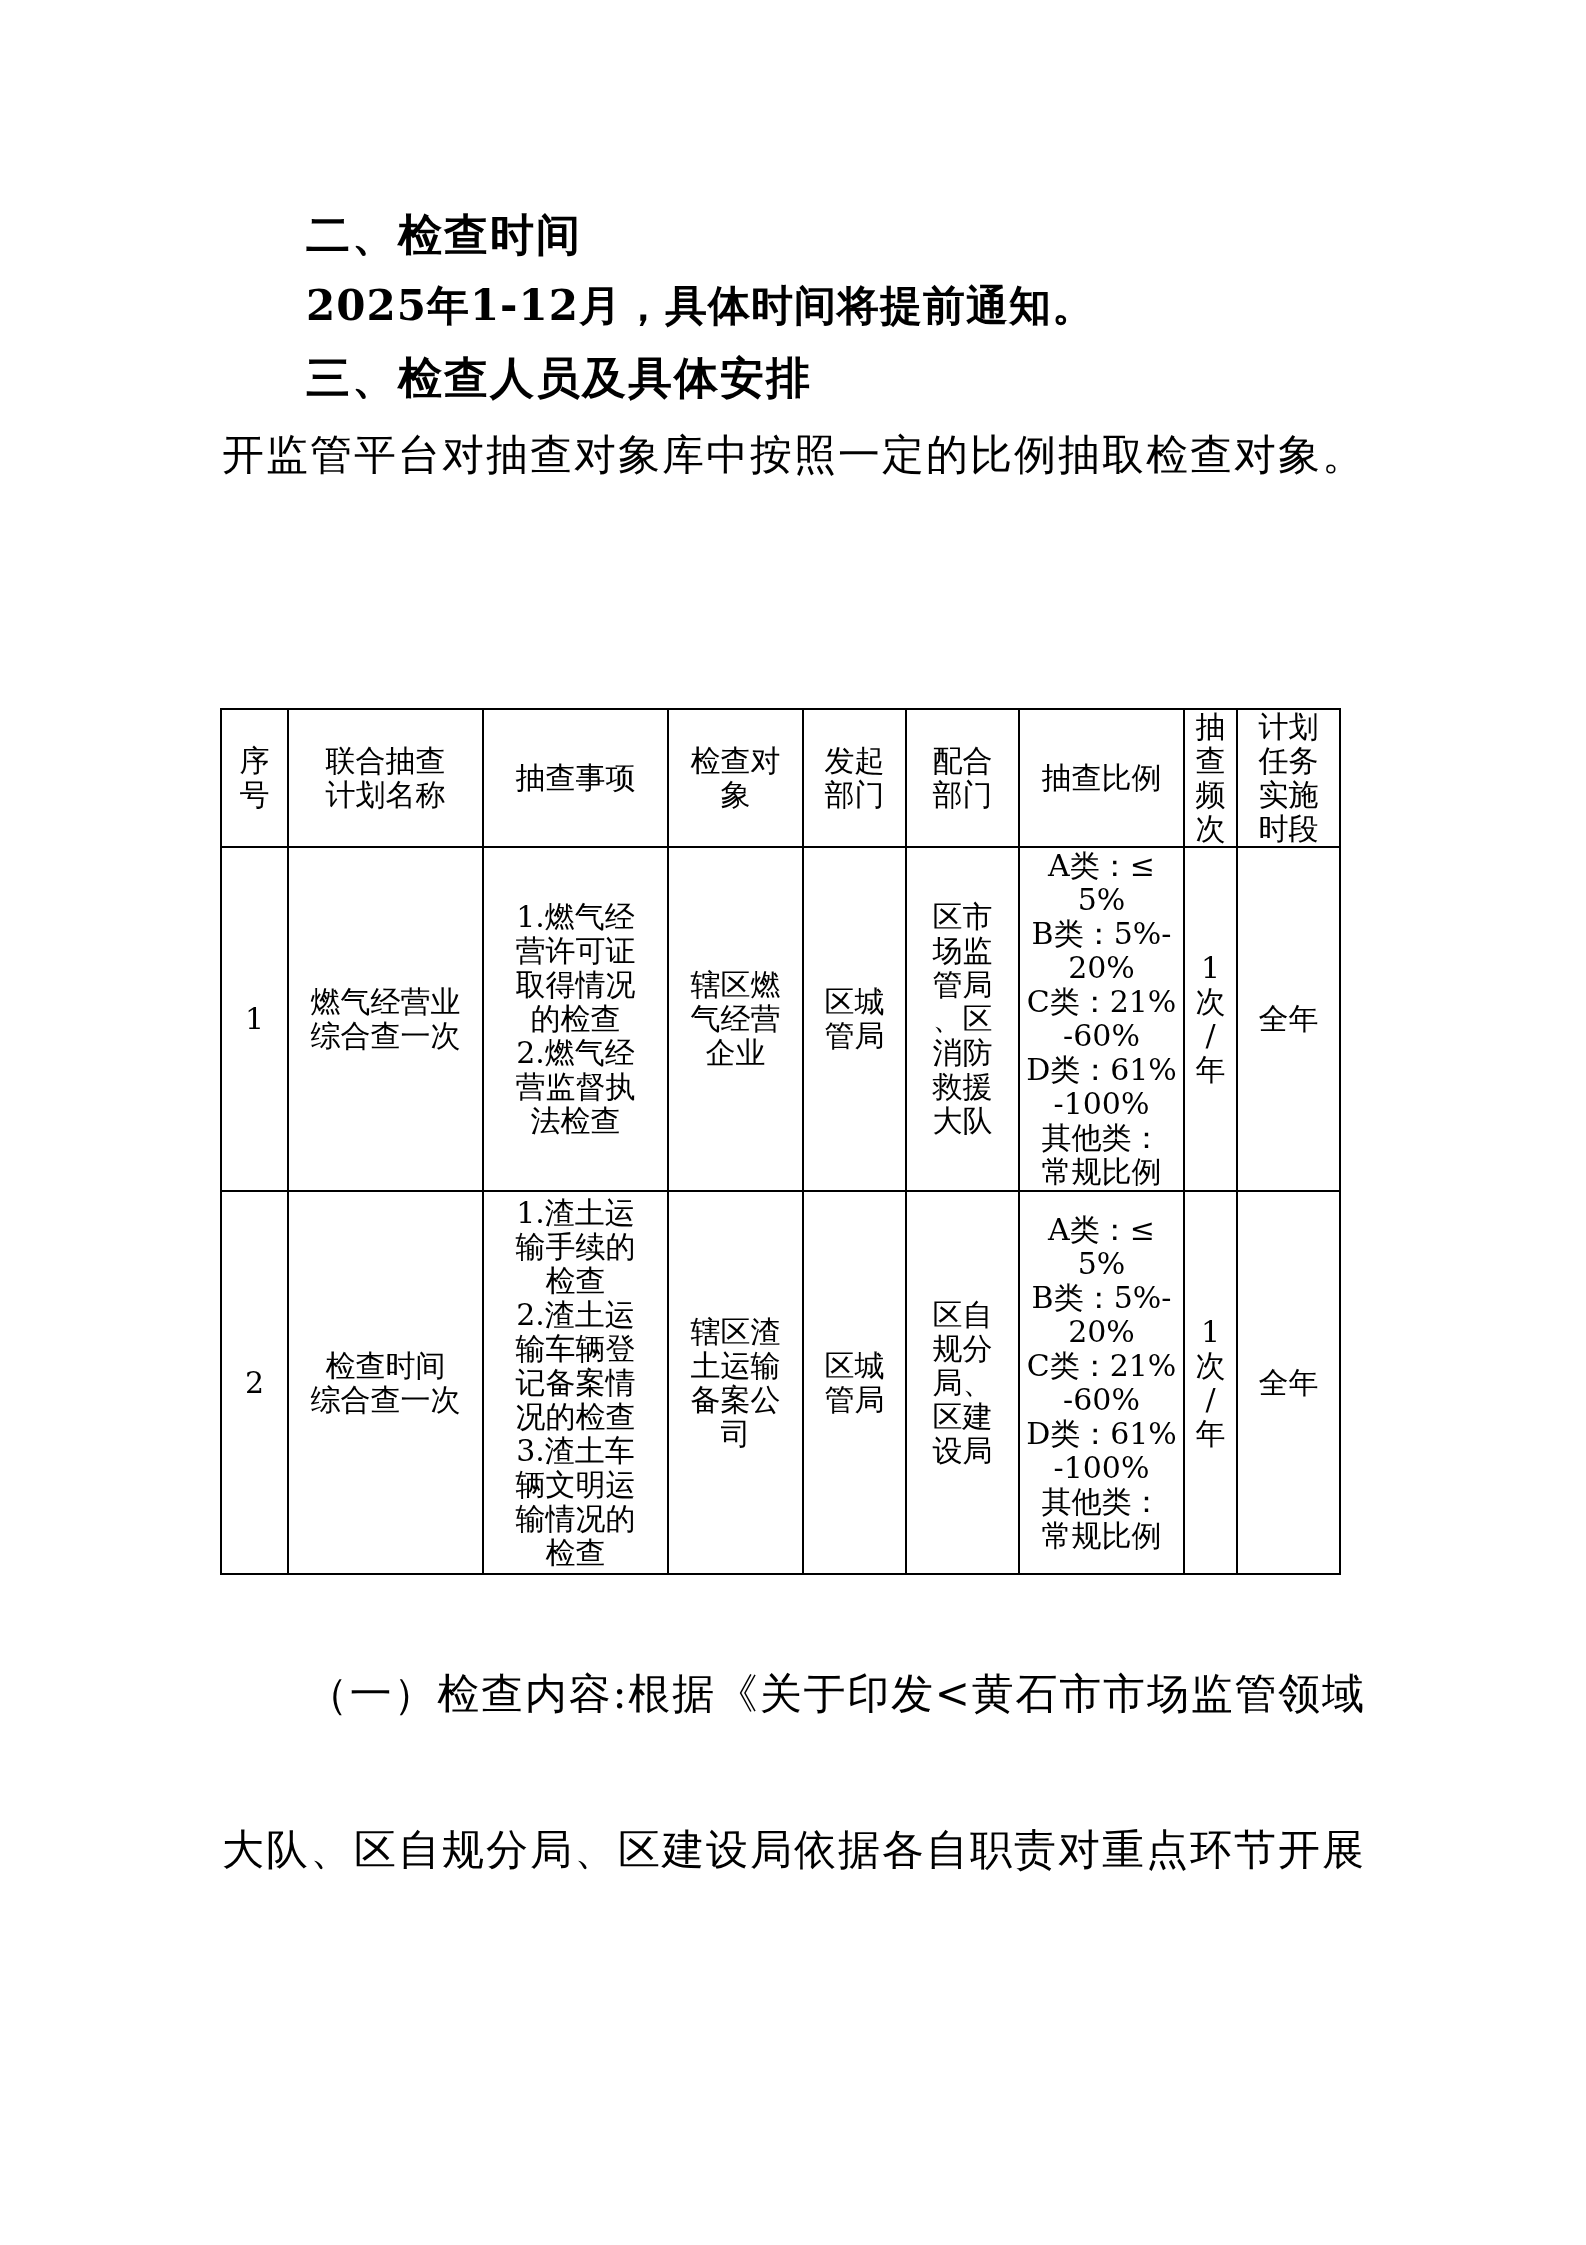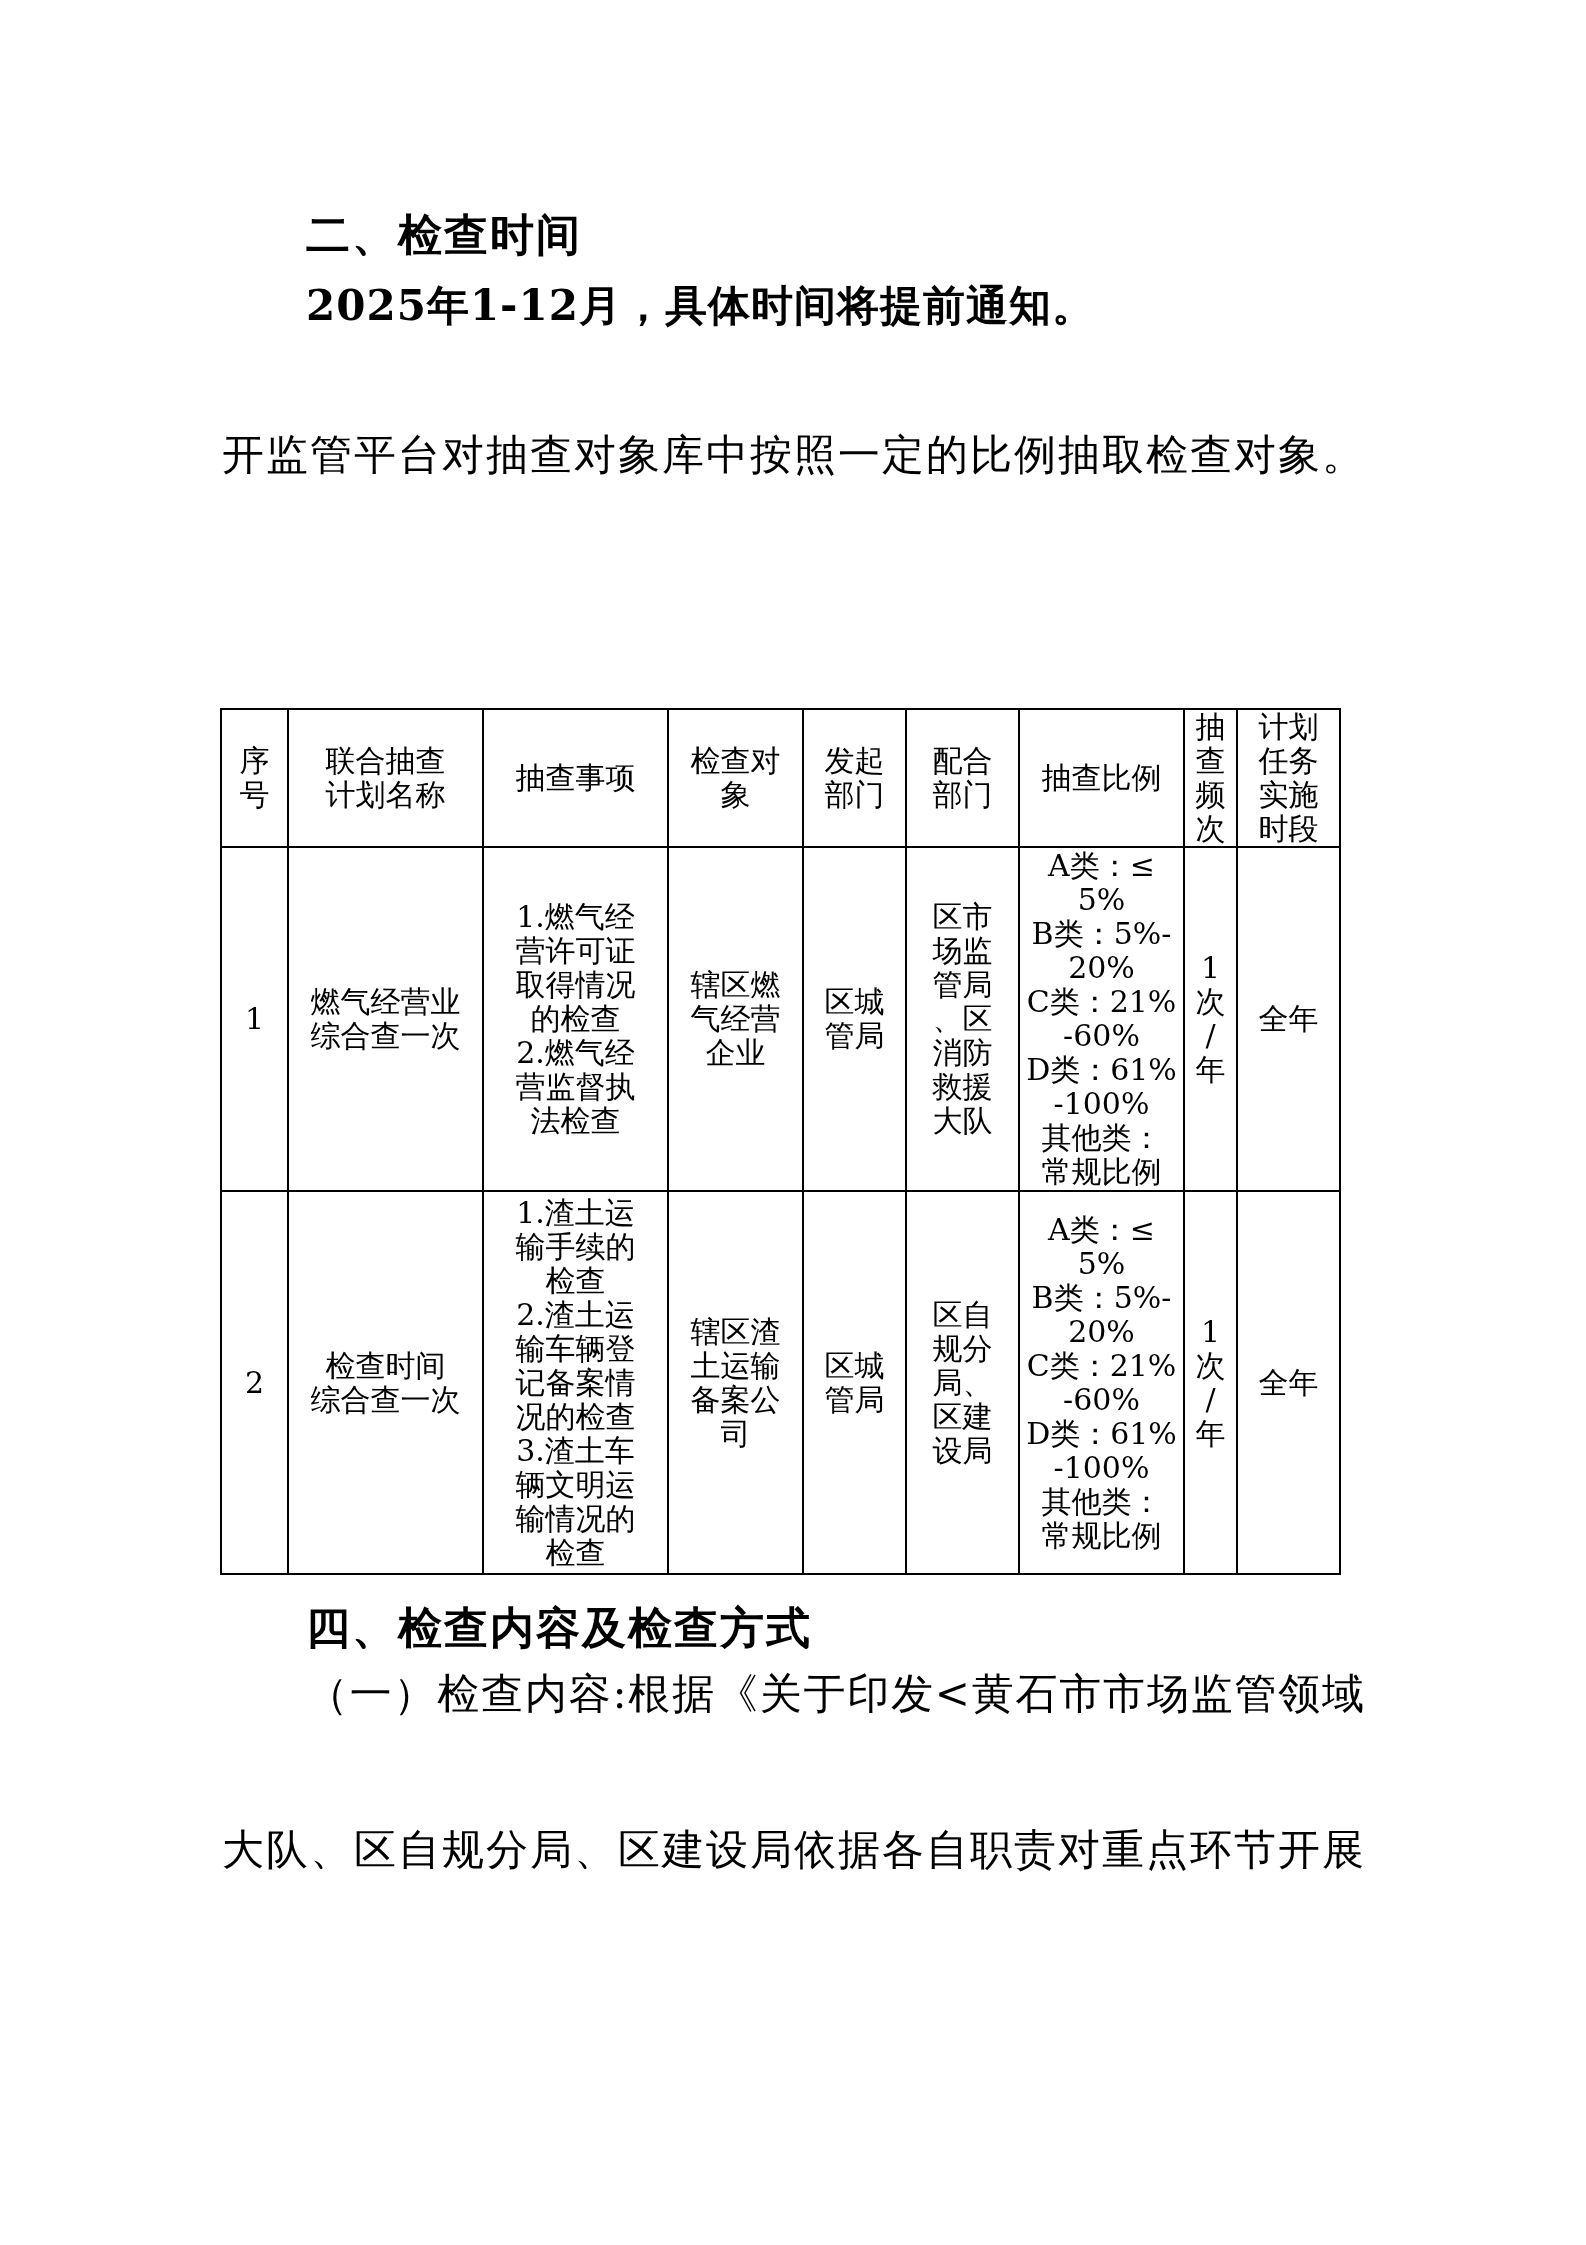--- a/index.html
+++ b/index.html
@@ -61,20 +61,21 @@
 <body>
 
 <div class="page">
 
   <div class="h" style="top:205px;">二、检查时间</div>
 
   <div class="para para3" style="top:268px;font-weight:bold;">
     <div class="bline indent">2025年1-12月，具体时间将提前通知。</div>
   </div>
 
+  <div class="h" style="top:348px;">三、检查人员及具体安排</div>
 
   <div class="para para3" style="top:417px;">
     <div class="bline fill">开监管平台对抽查对象库中按照一定的比例抽取检查对象。</div>
   </div>
 
   <table class="plan-table">
     <colgroup>
       <col style="width:67px">
         <col style="width:195px">
         <col style="width:185px">
@@ -187,21 +188,20 @@
 常规比例</td>
         <td>1
 次
 /
 年</td>
         <td>全年</td>
       </tr>
     </tbody>
   </table>
 
-  <div class="h" style="top:1598px;">四、检查内容及检查方式</div>
 
   <div class="para para4" style="top:1655px;">
     <div class="bline indent fill">（一）检查内容:根据《关于印发&lt;黄石市市场监管领域</div>
     <div class="bline fill">大队、区自规分局、区建设局依据各自职责对重点环节开展</div>
 
   </div>
 
 </div>
 
 </body></html>

